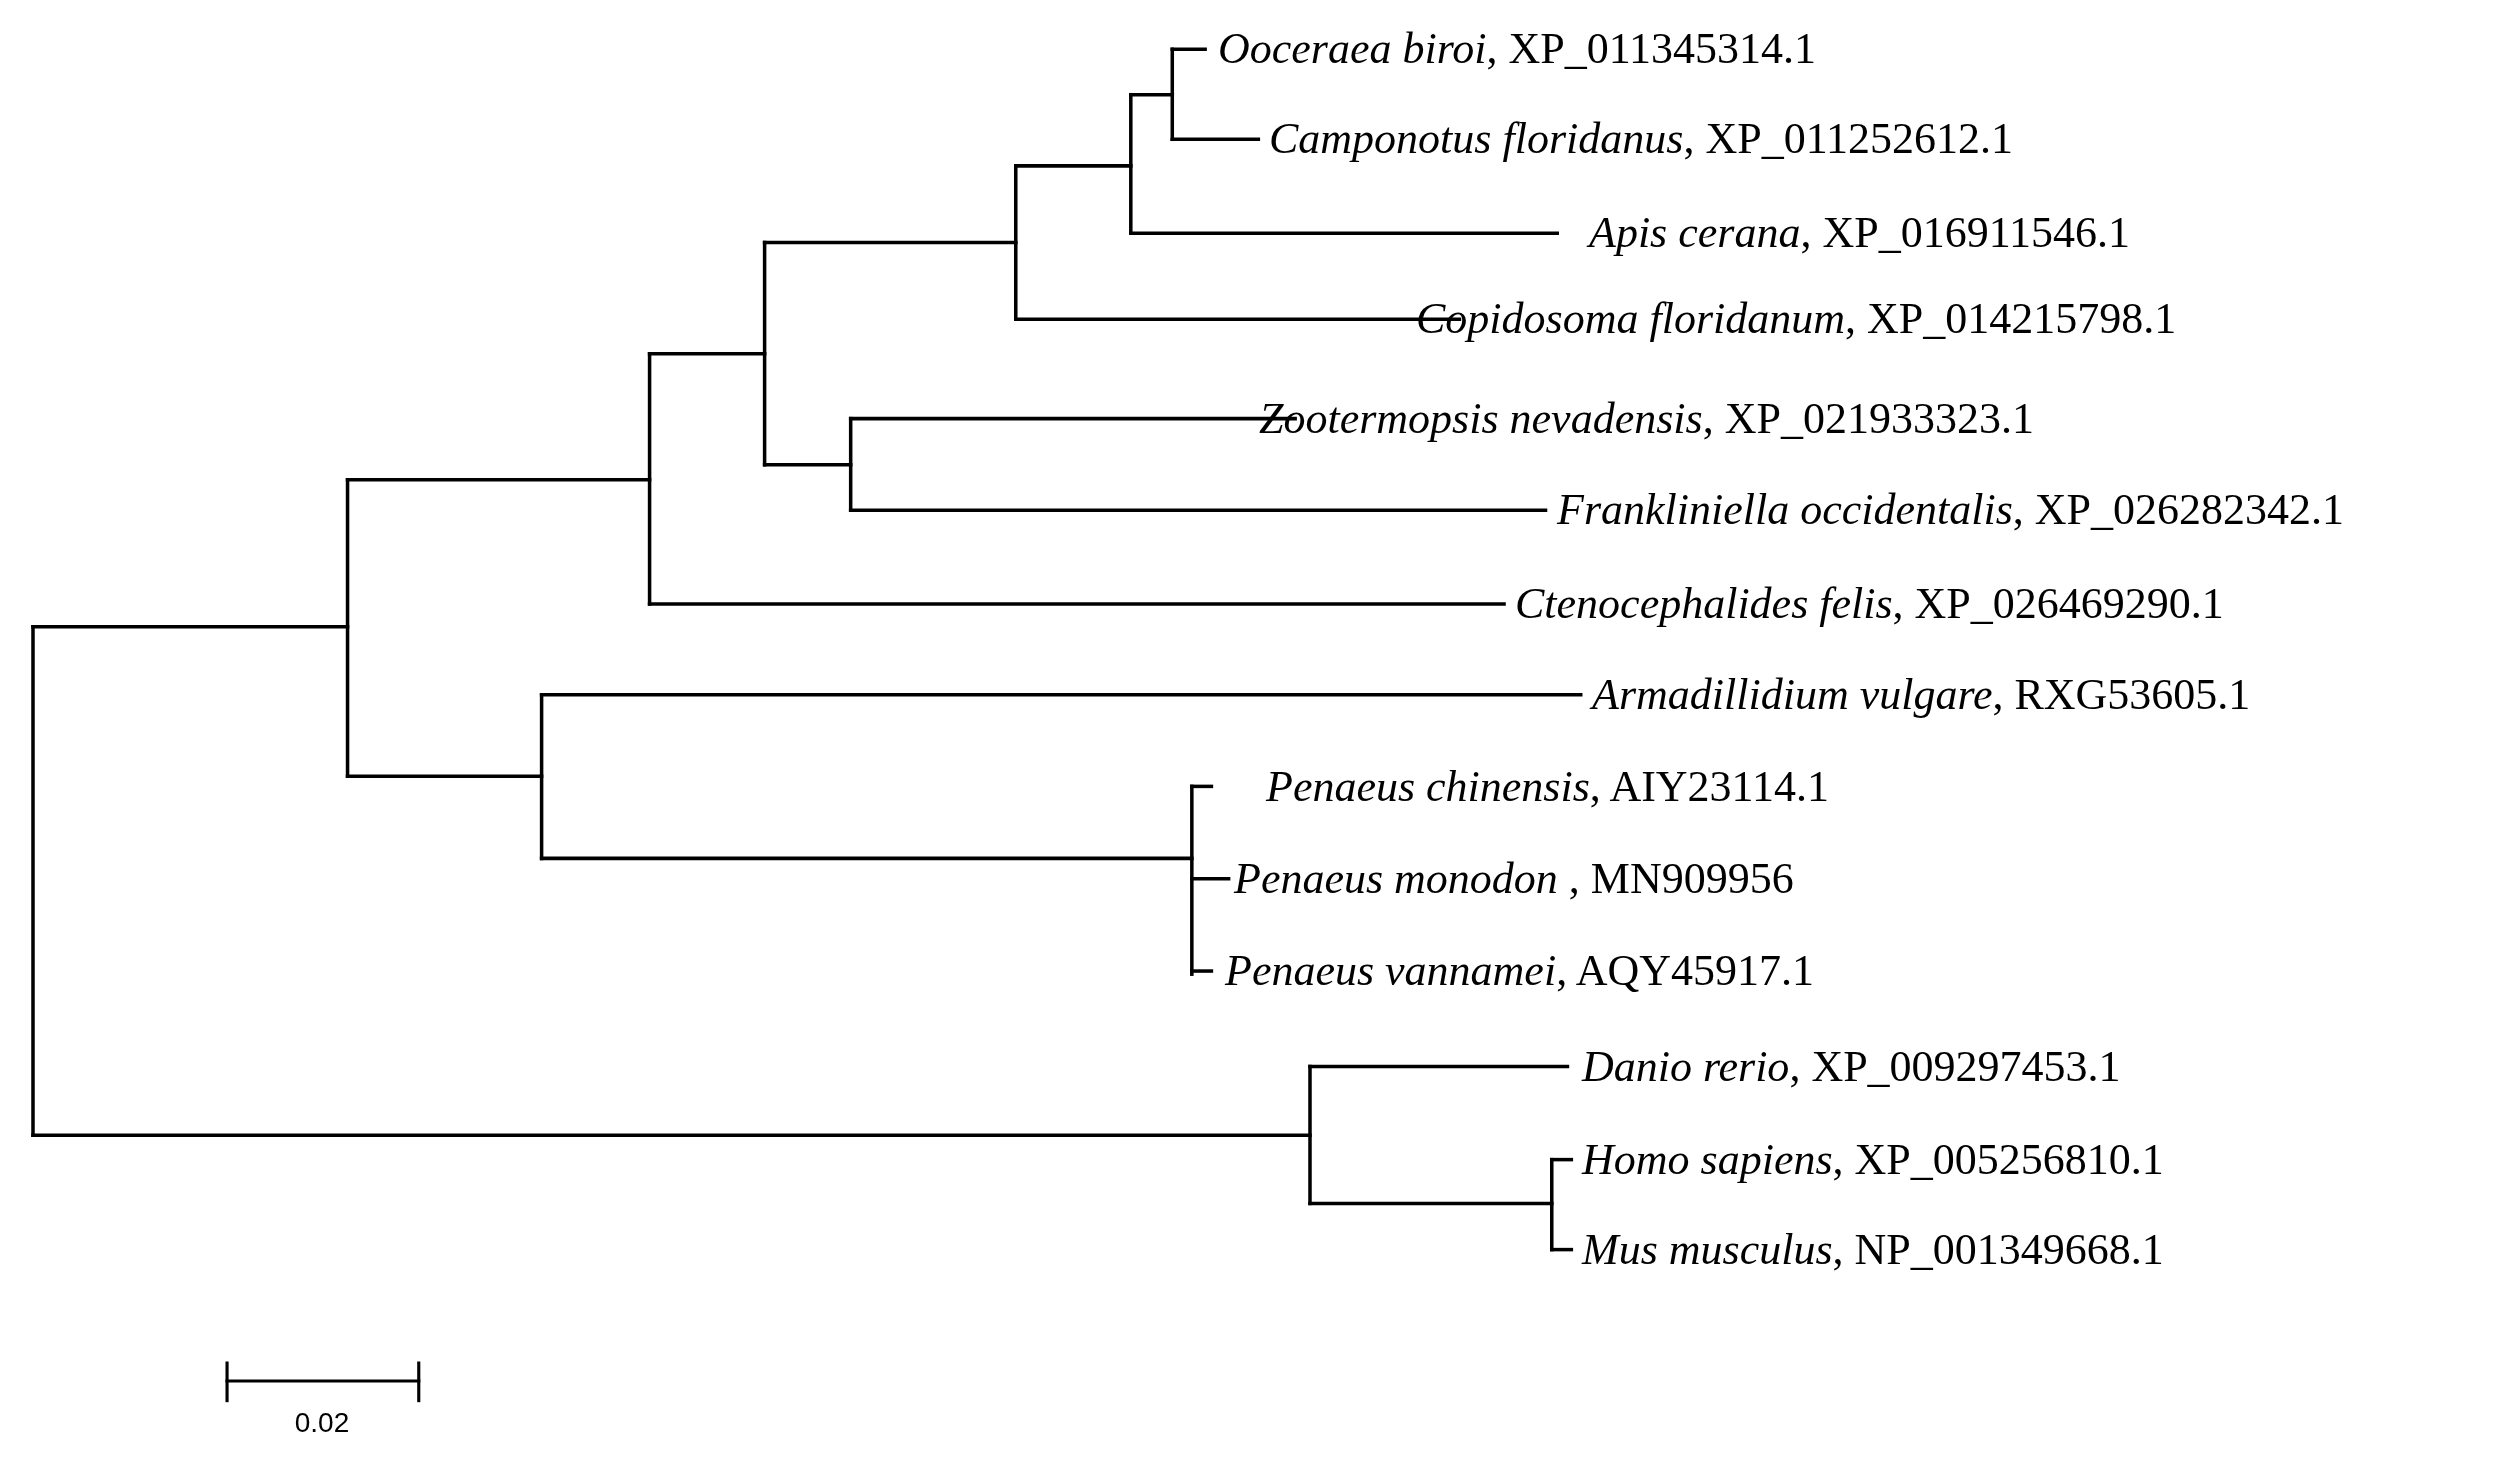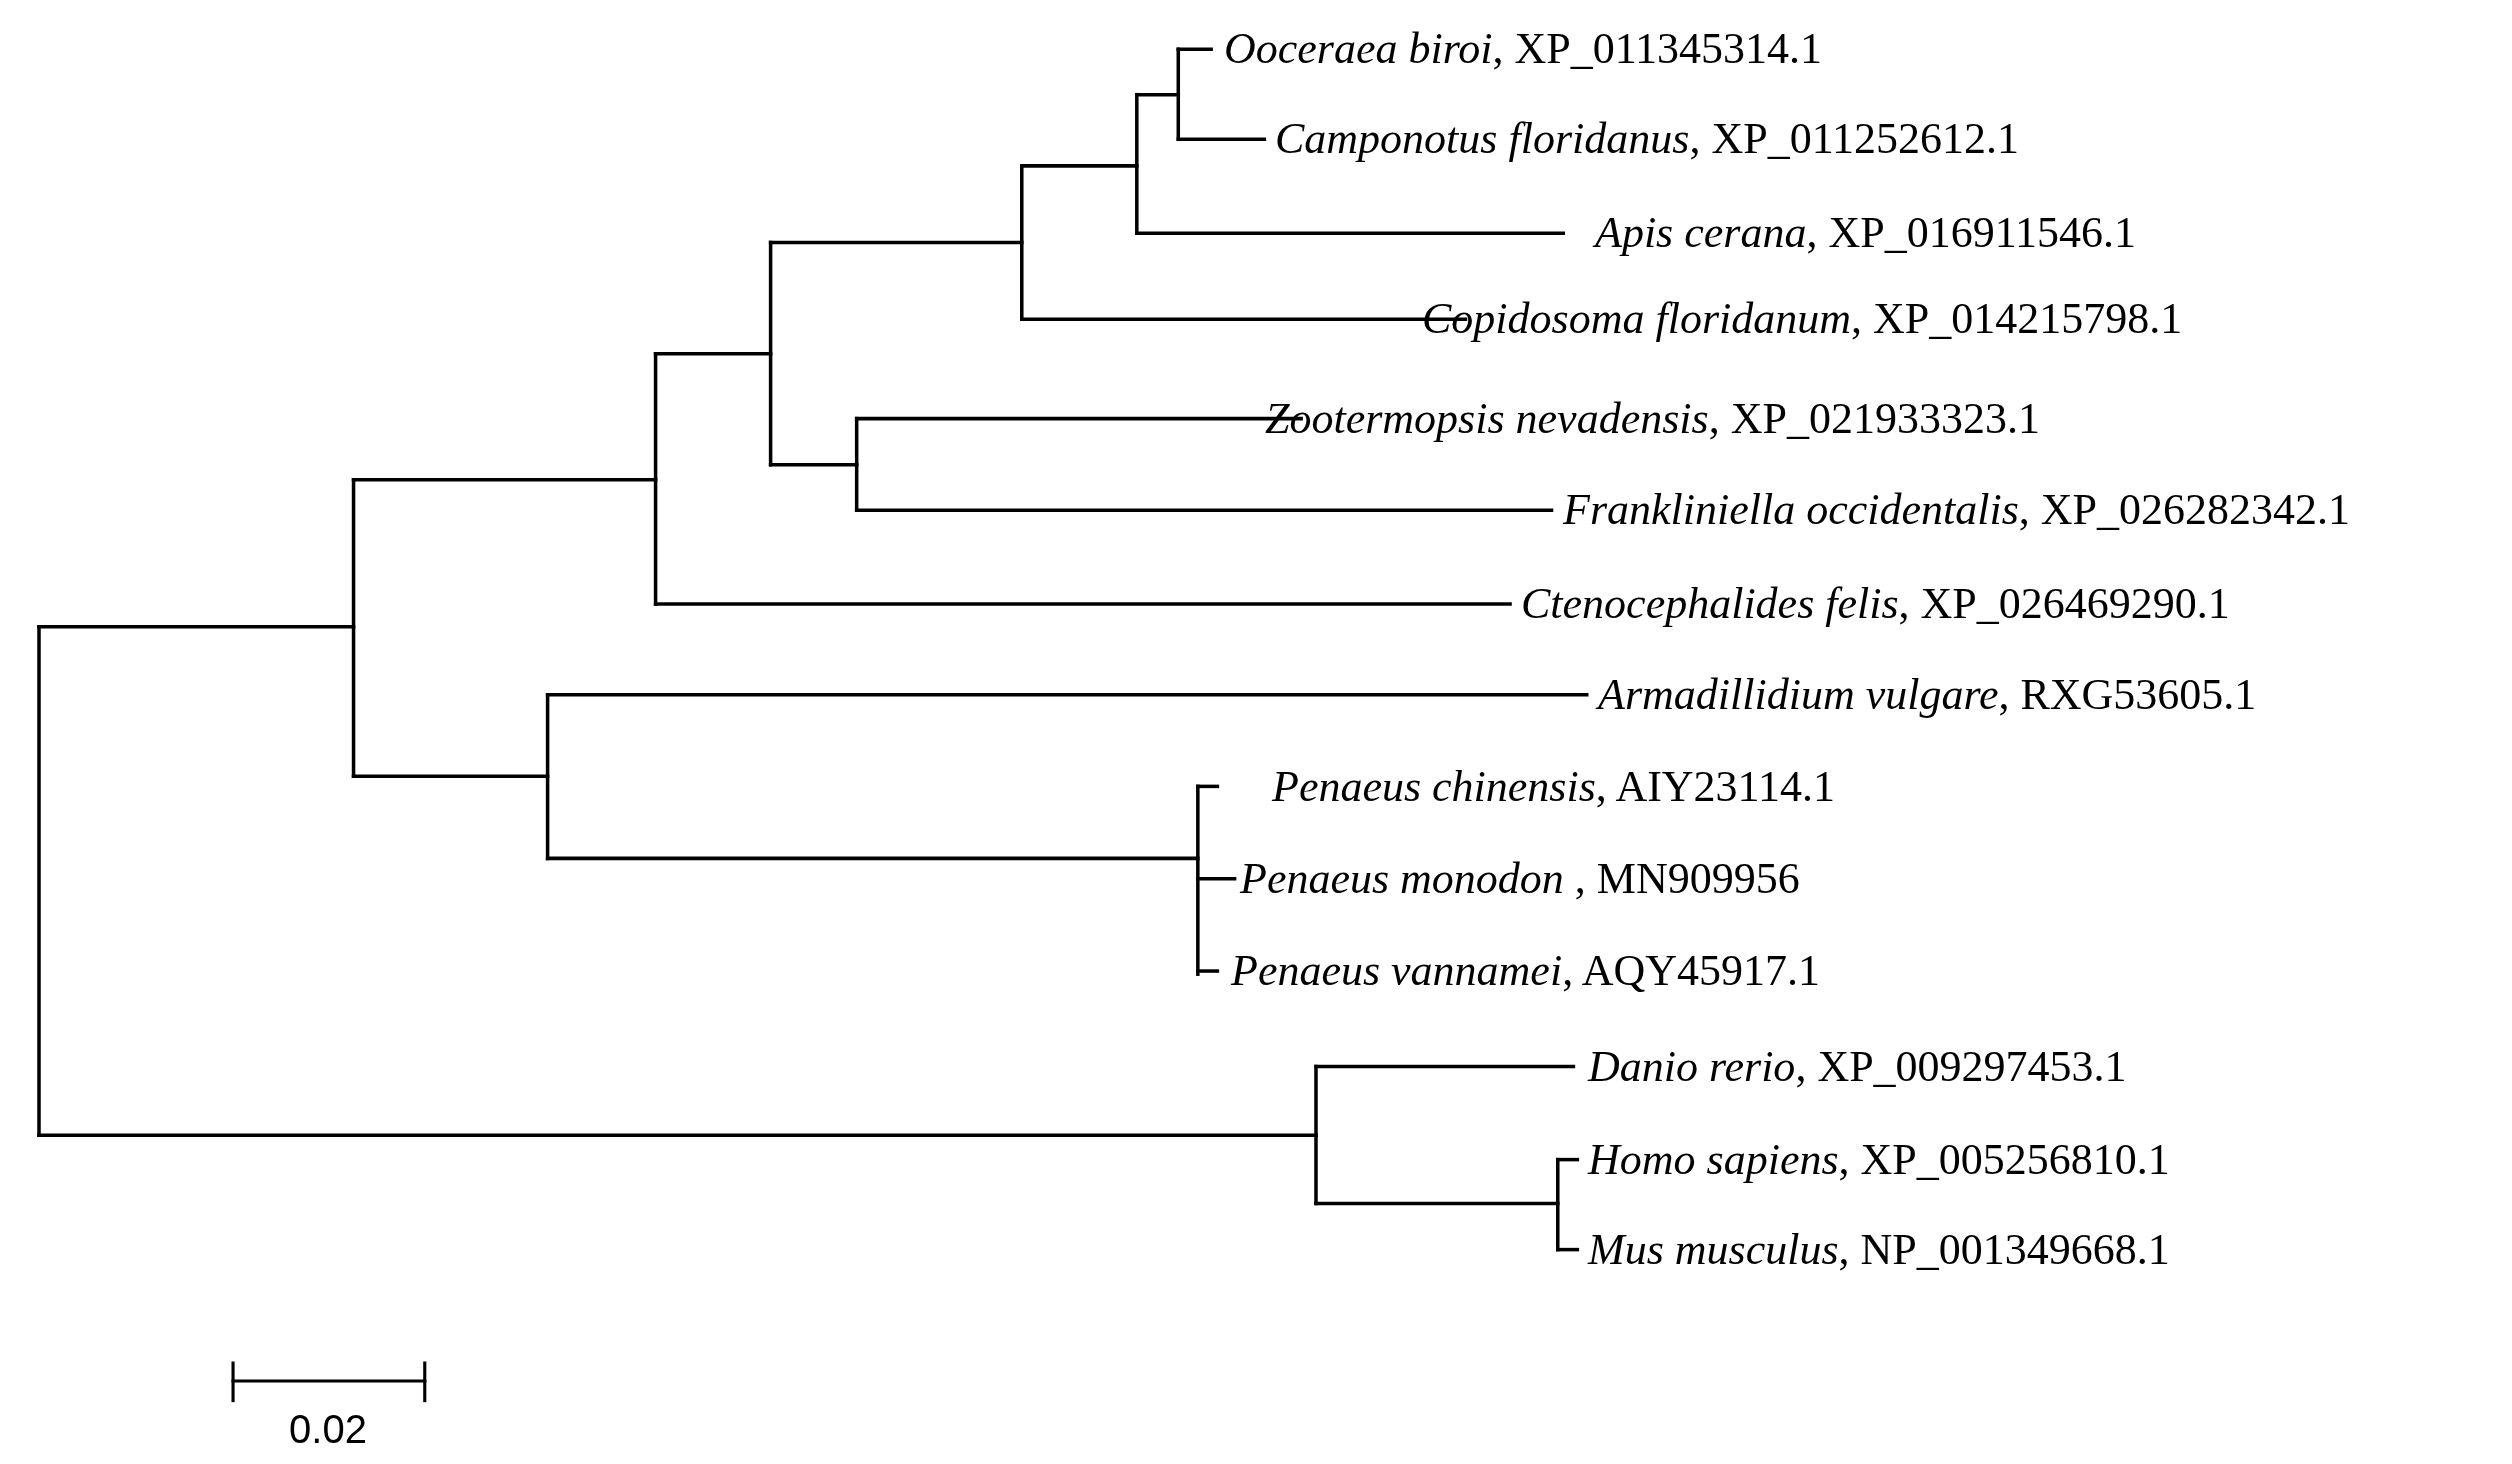--- a/index.html
+++ b/index.html
@@ -7,21 +7,20 @@
     padding: 0;
     background: #ffffff;
   }
   #figure {
     position: relative;
     width: 2444px;
     height: 1464px;
     background: #ffffff;
     font-family: "Liberation Serif", "DejaVu Serif", serif;
     overflow: hidden;
-    margin-left: 6px;
   }
   #tree-svg {
     position: absolute;
     left: 0;
     top: 0;
   }
   .taxon-label {
     position: absolute;
     transform: translateY(-50%);
     white-space: nowrap;
@@ -33,21 +32,21 @@
     font-style: italic;
   }
   .taxon-label .sep,
   .taxon-label .accession {
     font-style: normal;
   }
   #scale-bar-label {
     position: absolute;
     transform: translateX(-50%);
     font-family: "Liberation Sans", "DejaVu Sans", sans-serif;
-    font-size: 40px;
+    font-size: 28px;
     color: #000000;
     white-space: nowrap;
   }
 </style>
 </head>
 <body>
 
 <div id="figure">
   <svg id="tree-svg" xmlns="http://www.w3.org/2000/svg" width="2512" height="1464" viewBox="0 0 3210 1871">
       <line x1="1498" y1="63" x2="1498" y2="178" stroke="#000000" stroke-width="4.5" stroke-linecap="square"></line>

